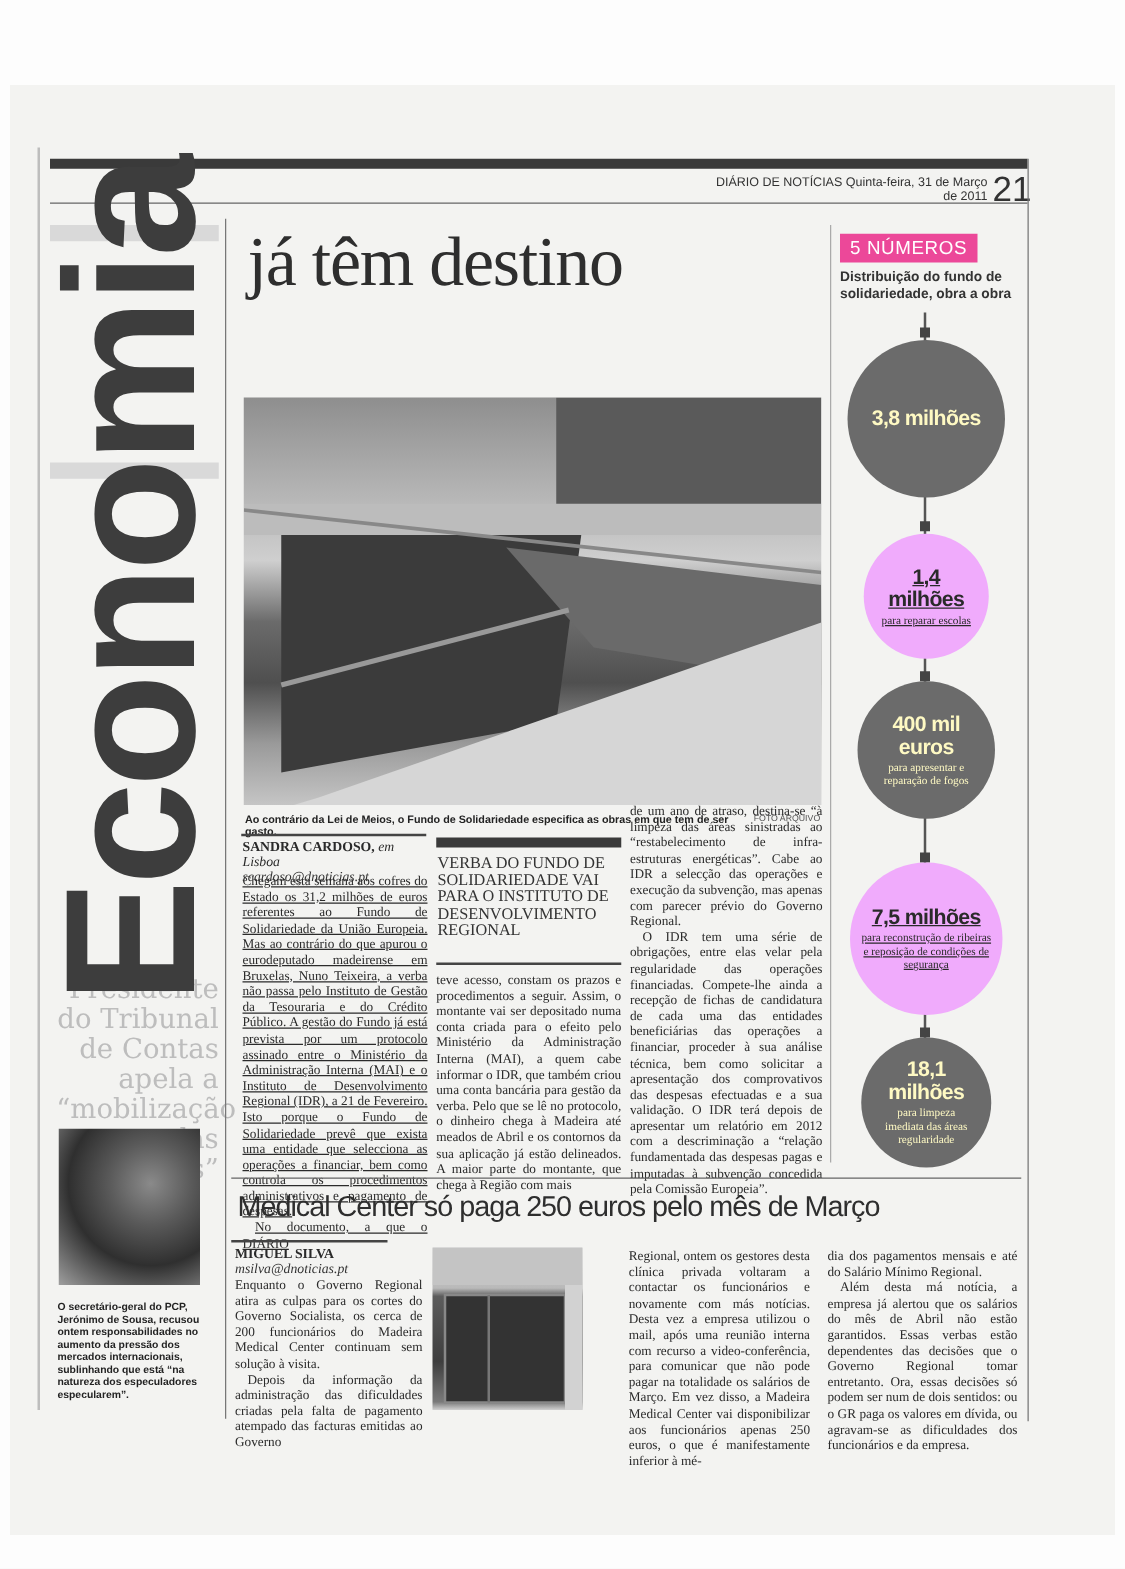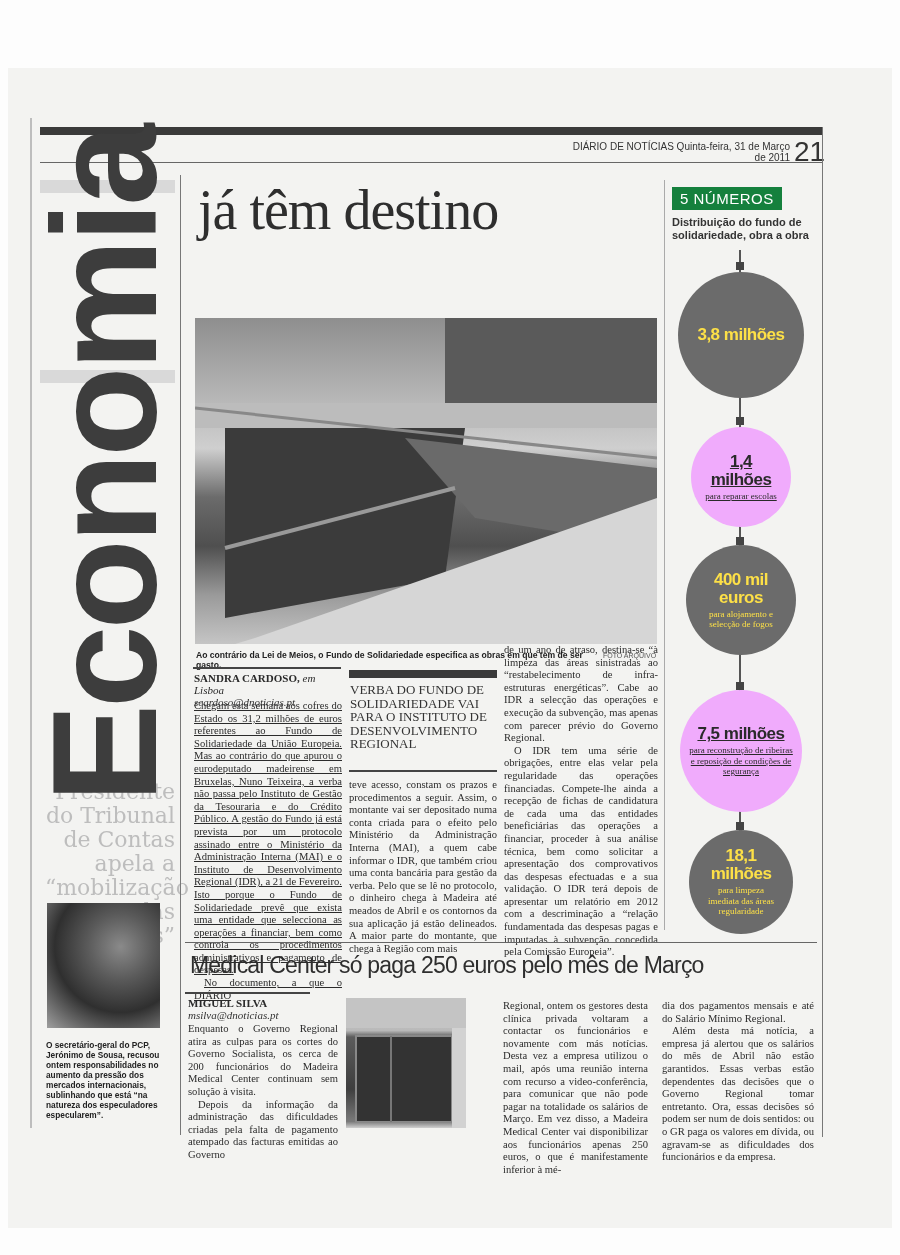--- a/index.html
+++ b/index.html
@@ -20,26 +20,26 @@
   .photo-main { left:195px; top:318px; width:462px; height:326px; background:linear-gradient(180deg,#8e8e8e 0%, #b7b7b7 25%, #cfcfcf 40%, #6b6b6b 55%, #4f4f4f 70%, #9a9a9a 85%, #c5c5c5 100%); overflow:hidden; }
   .caption { left:196px; top:650px; width:400px; font-family:"Liberation Sans", sans-serif; font-weight:700; font-size:8.6px; color:#222; }
   .credit { left:603px; top:652px; font-family:"Liberation Sans", sans-serif; font-size:7px; color:#555; }
   .byline { font-family:"Liberation Serif", serif; font-size:11px; color:#2a2a2a; }
   .byline b { text-transform:uppercase; }
   .email { font-family:"Liberation Serif", serif; font-style:italic; font-size:11px; color:#333; }
   .body-text { font-family:"Liberation Serif", serif; font-size:10.6px; line-height:12.6px; text-align:justify; color:#2b2b2b; hyphens:auto; }
   .body-text p { margin:0; text-indent:10px; }
   .body-text p.first { text-indent:0; }
   .pullquote { font-family:"Liberation Serif", serif; font-size:13px; line-height:13.5px; color:#333; text-transform:uppercase; }
-  .numbers-tag { left:672px; top:187px; background:#15803d; color:#fff; font-family:"Liberation Sans", sans-serif; font-size:15px; padding:3px 8px; letter-spacing:0.5px; }
+  .numbers-tag { left:672px; top:187px; background:#ec4899; color:#fff; font-family:"Liberation Sans", sans-serif; font-size:15px; padding:3px 8px; letter-spacing:0.5px; }
   .numbers-sub { left:672px; top:216px; width:160px; font-family:"Liberation Sans", sans-serif; font-weight:700; font-size:11px; line-height:13px; color:#333; }
   .spine { left:739px; top:250px; width:2px; height:680px; background:#555; }
   .node { width:8px; height:8px; background:#444; left:736px; }
   .circle { border-radius:50%; display:flex; flex-direction:column; align-items:center; justify-content:center; text-align:center; }
-  .circle.dark { background:#6b6b6b; color:#fde047; }
+  .circle.dark { background:#6b6b6b; color:#fef9c3; }
   .circle.light { background:#f0abfc; color:#2a2a2a;text-decoration:underline; }
   .circle .val { font-family:"Liberation Sans", sans-serif; font-weight:700; font-size:17px; line-height:18px; letter-spacing:-0.5px; }
   .circle .desc { font-family:"Liberation Serif", serif; font-size:9px; line-height:10.5px; margin-top:2px; }
   .h2 { left:190px; top:952px; width:630px; font-family:Liberation Sans, sans-serif; font-size:23px; letter-spacing:-0.8px; color:#2e2e2e; }
   .photo-mc { left:346px; top:998px; width:120px; height:130px; background:linear-gradient(180deg,#cfcfcf 0%,#b9b9b9 25%,#5c5c5c 30%,#3e3e3e 70%,#7a7a7a 95%,#d0d0d0 100%); }
   .photo-js { left:47px; top:903px; width:113px; height:125px; background:radial-gradient(circle at 65% 35%, #8a8a8a 0%, #5a5a5a 30%, #2f2f2f 60%, #9f9f9f 100%); }
   .js-caption { left:46px; top:1040px; width:130px; font-family:"Liberation Sans", sans-serif; font-weight:700; font-size:8.3px; line-height:10px; color:#222; }
 </style>
 </head>
 <body>
@@ -117,21 +117,21 @@
 
 <div class="abs node" style="top:417px;"></div>
 <div class="abs circle light" style="left:691px; top:427px; width:100px; height:100px;">
   <div class="val" style="width:70px;">1,4 milhões</div>
   <div class="desc">para reparar escolas</div>
 </div>
 
 <div class="abs node" style="top:537px;"></div>
 <div class="abs circle dark" style="left:686px; top:545px; width:110px; height:110px;">
   <div class="val" style="width:80px;">400 mil euros</div>
-  <div class="desc" style="width:90px;">para alojamento e selecção de fogos</div>
+  <div class="desc" style="width:90px;">para apresentar e reparação de fogos</div>
 </div>
 
 <div class="abs node" style="top:682px;"></div>
 <div class="abs circle light" style="left:680px; top:690px; width:122px; height:122px;">
   <div class="val">7,5 milhões</div>
   <div class="desc" style="width:104px;">para reconstrução de ribeiras e reposição de condições de segurança</div>
 </div>
 
 <div class="abs node" style="top:822px;"></div>
 <div class="abs circle dark" style="left:689px; top:830px; width:104px; height:104px;">

